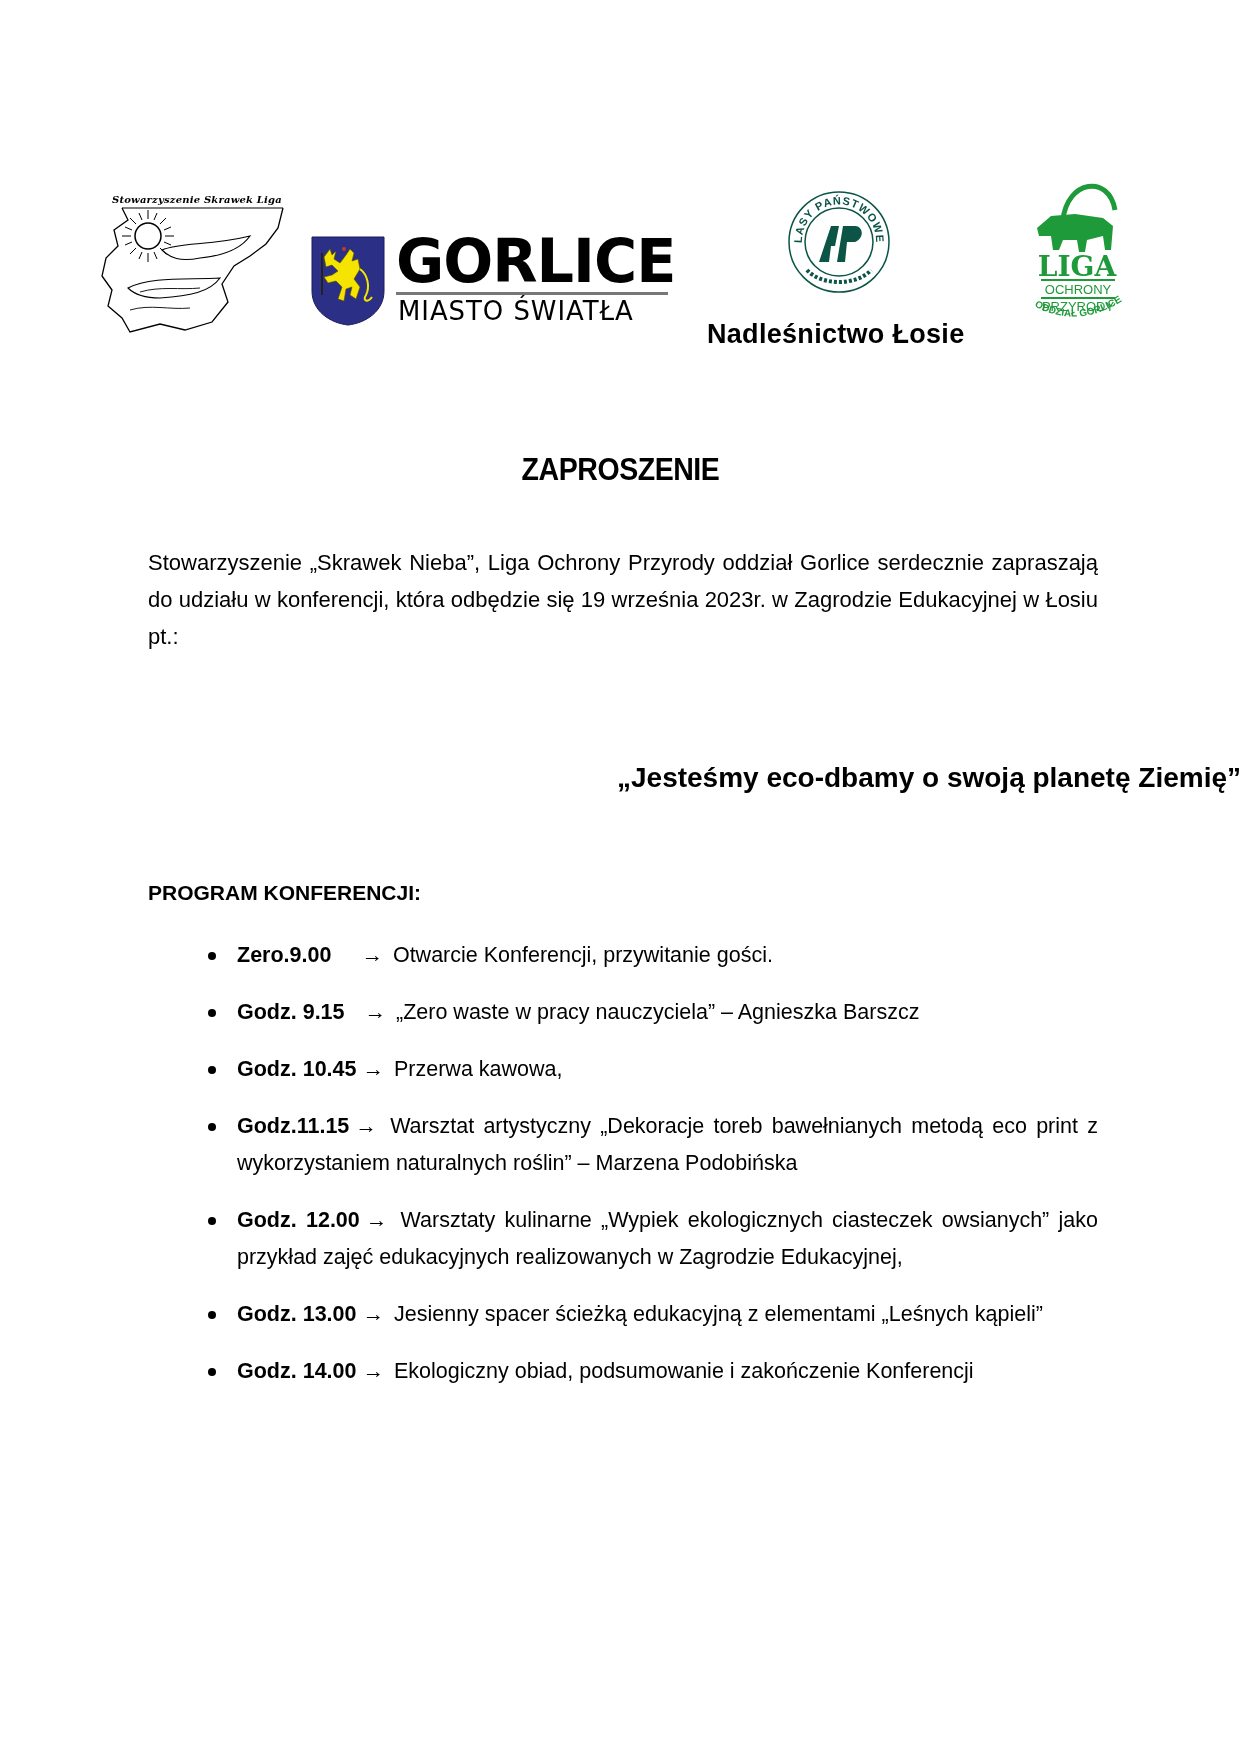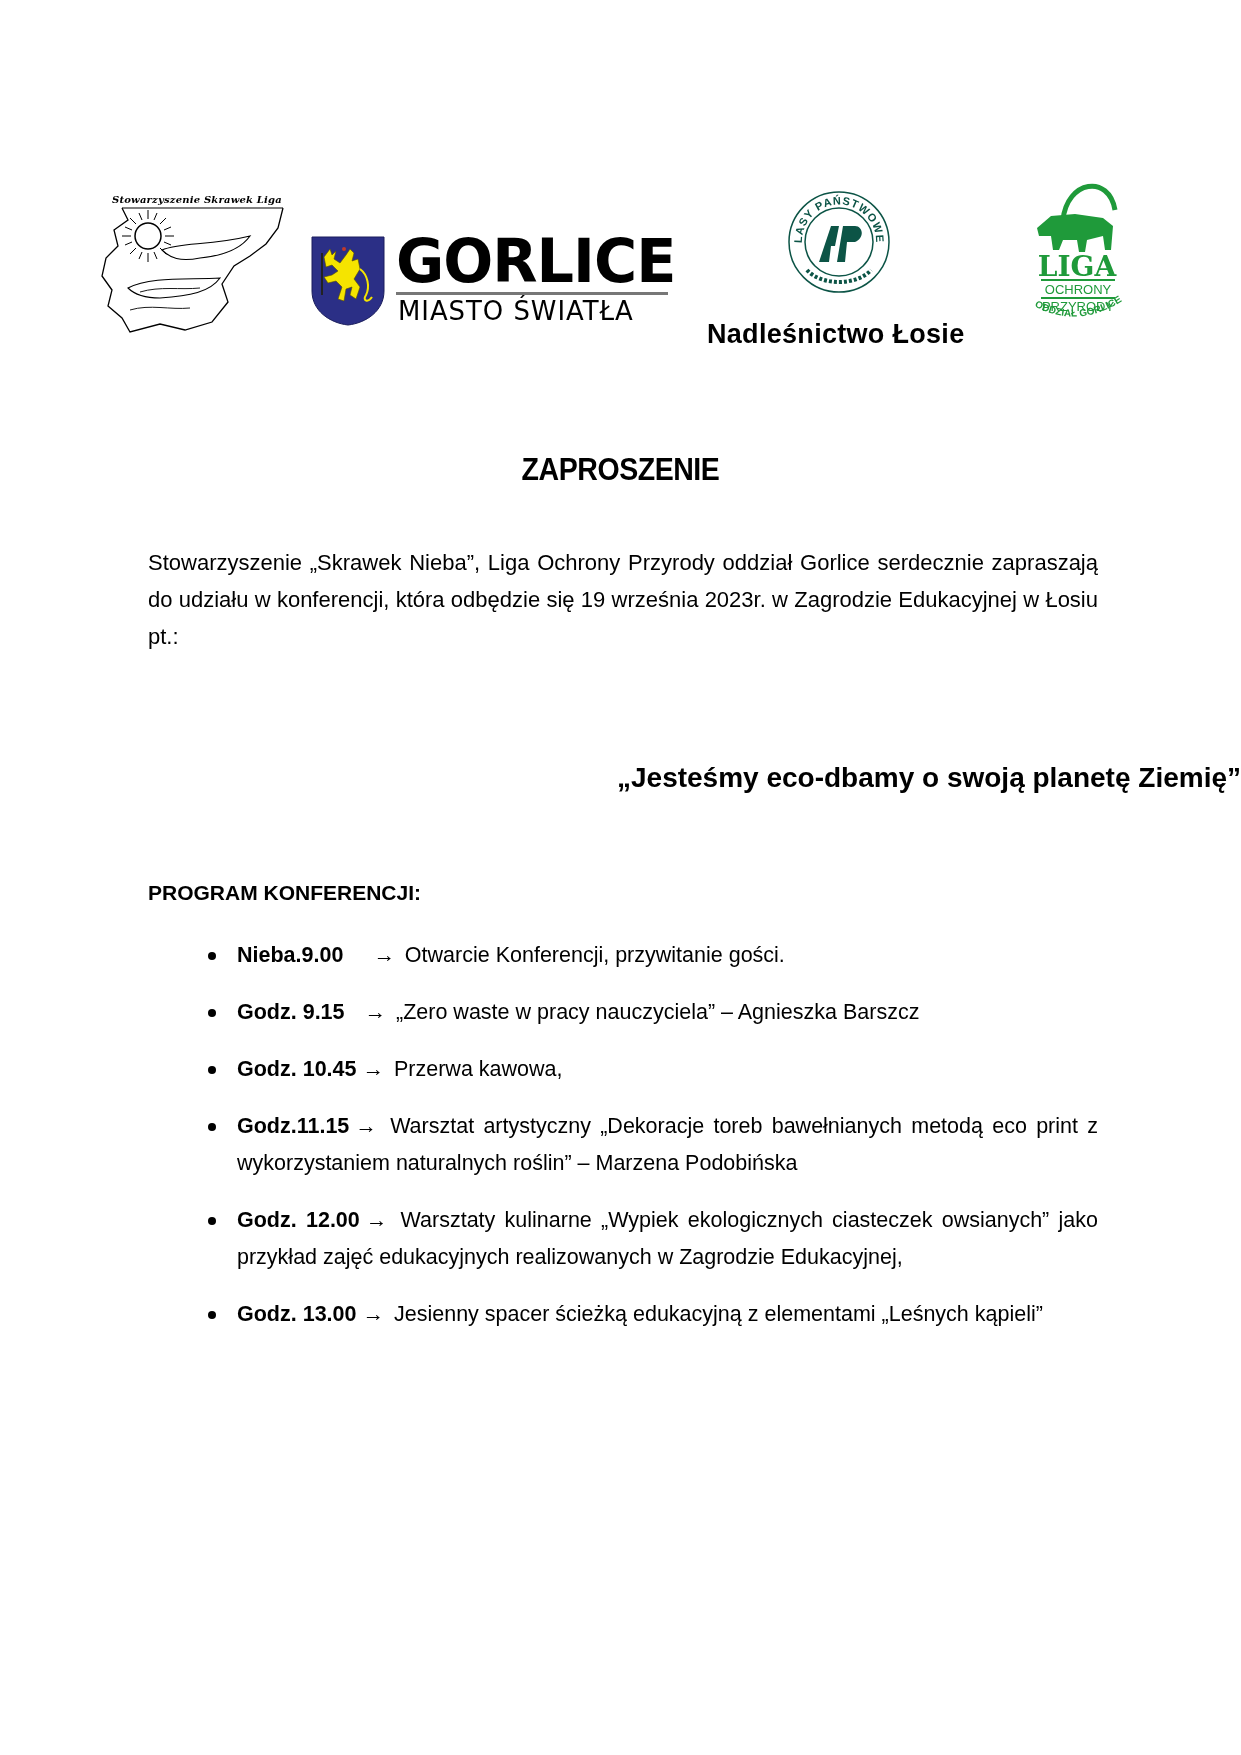--- a/index.html
+++ b/index.html
@@ -129,21 +129,21 @@
 
 <div id="intro" class="abs">Stowarzyszenie „Skrawek Nieba”,  Liga Ochrony Przyrody oddział Gorlice serdecznie zapraszają do udziału w konferencji, która odbędzie się 19 września  2023r. w Zagrodzie Edukacyjnej w Łosiu pt.:</div>
 
 <div id="event-title" class="abs">„Jesteśmy eco-dbamy o swoją planetę Ziemię”</div>
 
 <div id="program-heading" class="abs">PROGRAM KONFERENCJI:</div>
 
 <ul id="program-list" class="abs">
   <li>
     <span class="dot"></span>
-    <span class="time">Nieba.9.00</span><span class="arrow" style="margin-left:30px">→</span>
+    <span class="time">Zero.9.00</span><span class="arrow" style="margin-left:30px">→</span>
     <span>Otwarcie Konferencji, przywitanie gości.</span>
   </li>
   <li>
     <span class="dot"></span>
     <span class="time">Godz. 9.15</span><span class="arrow" style="margin-left:20px">→</span>
     <span>„Zero waste w pracy nauczyciela” – Agnieszka Barszcz</span>
   </li>
   <li>
     <span class="dot"></span>
     <span class="time">Godz. 10.45</span><span class="arrow">→</span>
@@ -157,13 +157,18 @@
   <li>
     <span class="dot"></span>
     <span class="time">Godz. 12.00</span><span class="arrow">→</span>
     <span>Warsztaty kulinarne „Wypiek ekologicznych ciasteczek owsianych” jako przykład zajęć edukacyjnych realizowanych w Zagrodzie Edukacyjnej,</span>
   </li>
   <li>
     <span class="dot"></span>
     <span class="time">Godz. 13.00</span><span class="arrow">→</span>
     <span>Jesienny spacer ścieżką edukacyjną z elementami „Leśnych kąpieli”</span>
   </li>
+  <li>
+    <span class="dot"></span>
+    <span class="time">Godz. 14.00</span><span class="arrow">→</span>
+    <span>Ekologiczny obiad,  podsumowanie i zakończenie Konferencji</span>
+  </li>
 </ul>
 
 </body></html>

